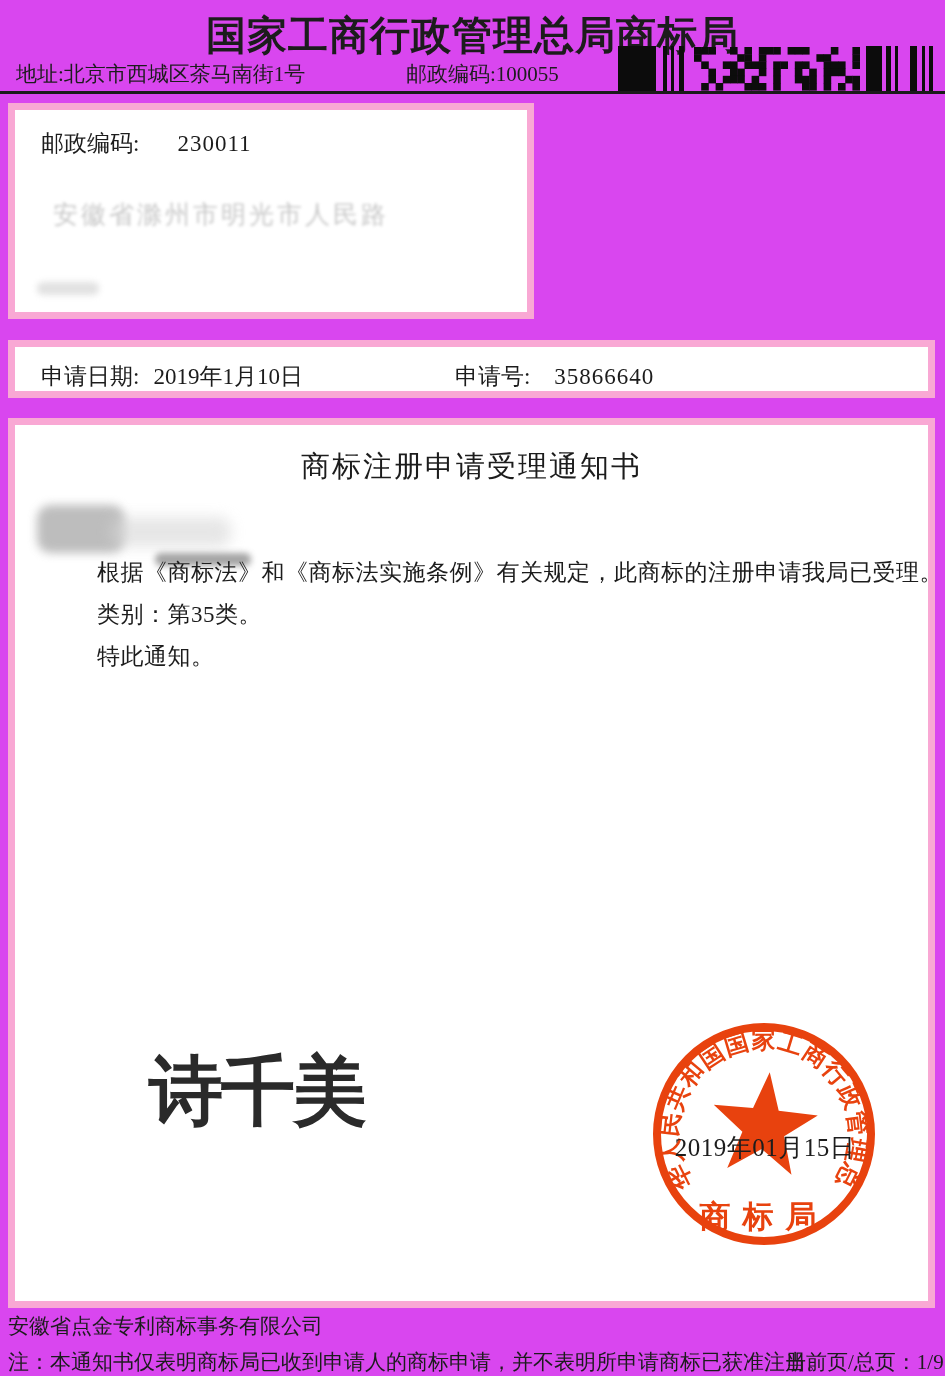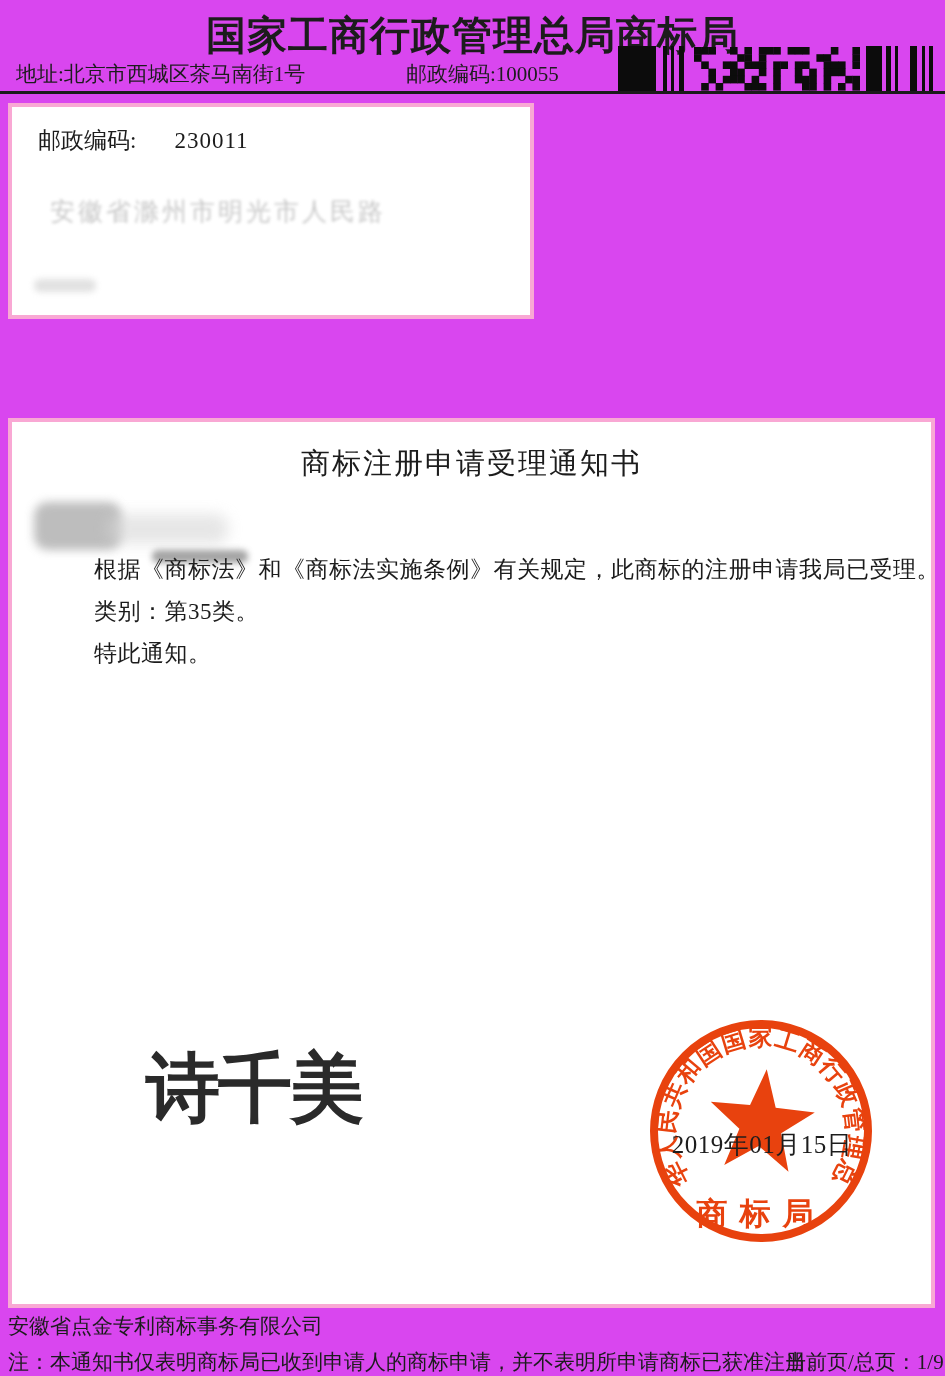--- a/index.html
+++ b/index.html
@@ -10,21 +10,21 @@
   
   .hdr-title{
     position:absolute;top:8px;left:0;width:945px;text-align:center;
     font-size:40px;font-weight:bold;letter-spacing:1px;
   }
   .hdr-addr{position:absolute;top:60px;left:8px;font-size:21px;margin-left:8px;}
   .hdr-postal{position:absolute;top:60px;left:406px;font-size:21px;}
   .barcode{position:absolute;top:46px;left:618px;}
   .top-rule{position:absolute;top:91px;left:0;width:945px;height:3px;background:#1a1a1a;}
   
-  .box{position:absolute;border:4px solid #f9a8d4;background:#fff;box-sizing:border-box;}
+  .box{position:absolute;border:7px solid #f9a8d4;background:#fff;box-sizing:border-box;}
   .recipient-box{top:103px;left:8px;width:526px;height:216px;}
   .rb-row{position:absolute;top:18px;left:26px;font-size:23px;}
   .rb-row .val{margin-left:38px;letter-spacing:1px;}
   .blur-addr{
     position:absolute;top:88px;left:38px;width:470px;font-size:25px;letter-spacing:3px;
     color:#9a9a9a;filter:blur(1.6px);opacity:0.55;white-space:nowrap;
   }
   .smudge-sm{
     position:absolute;top:172px;left:22px;width:62px;height:13px;border-radius:6px;
     background:#c9c9c9;filter:blur(3px);opacity:.55;
@@ -170,20 +170,25 @@
 
   <div class="box recipient-box">
     <div class="rb-row">
       <span>邮政编码:</span><span class="val">230011</span>
     </div>
     <div class="blur-addr">安徽省滁州市明光市人民路</div>
     <div class="smudge-sm"></div>
   </div>
 
 
+  <div class="box meta-bar">
+    <div class="mb-inner">
+      <span>申请日期:</span><span class="v1">2019年1月10日</span><span class="l2">申请号:</span><span class="v2">35866640</span>
+    </div>
+  </div>
 
   <div class="box main-box">
     <div class="notice-title">商标注册申请受理通知书</div>
 
     <div class="name-blob"></div>
     <div class="name-blob2"></div>
     <div class="name-blob3"></div>
 
     <div class="para p1">根据《商标法》和《商标法实施条例》有关规定，此商标的注册申请我局已受理。</div>
     <div class="para p2">类别：第35类。</div>

